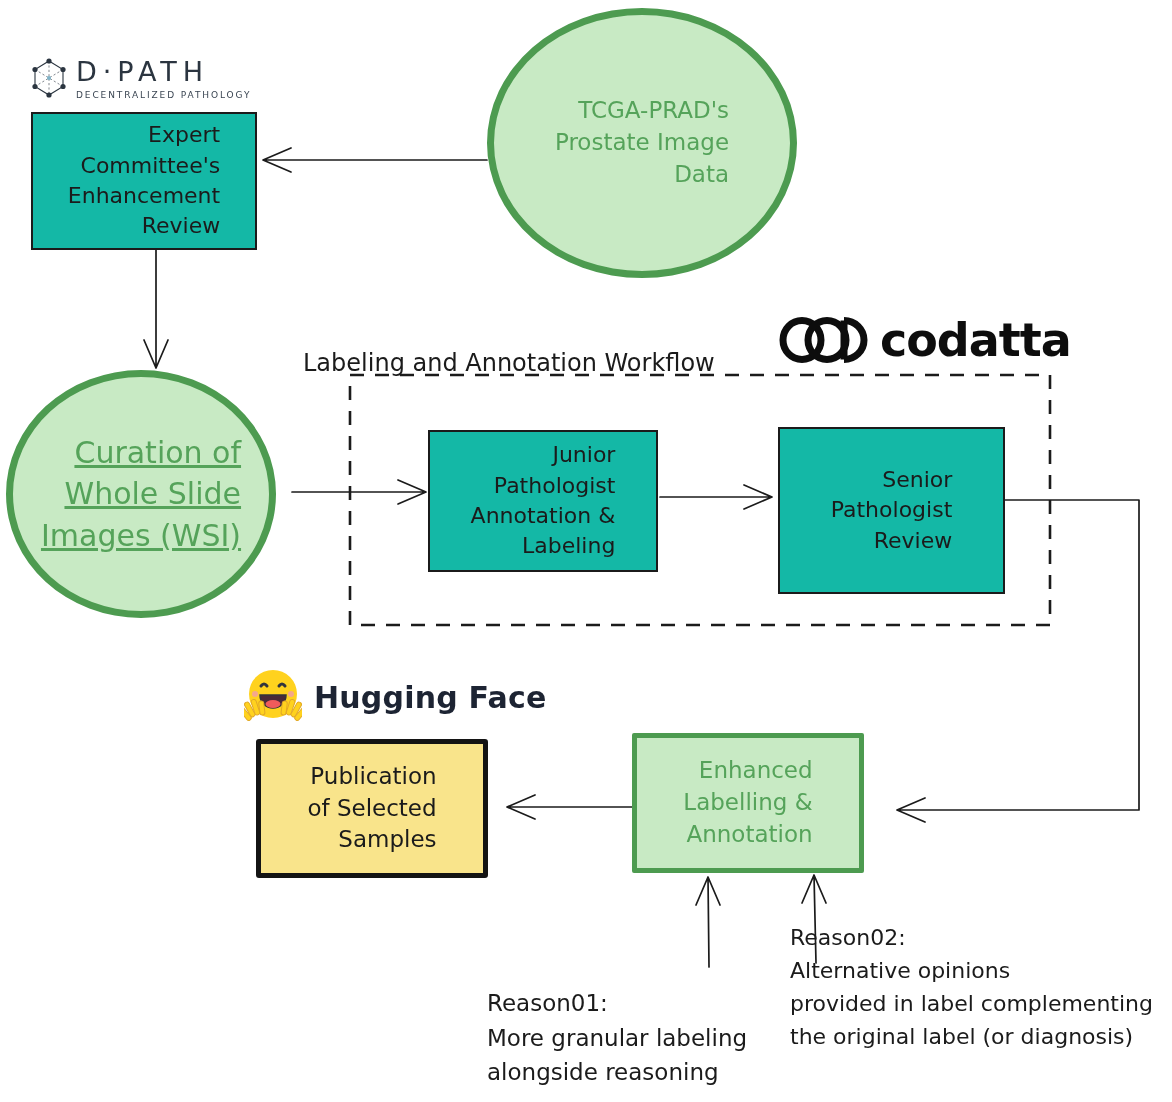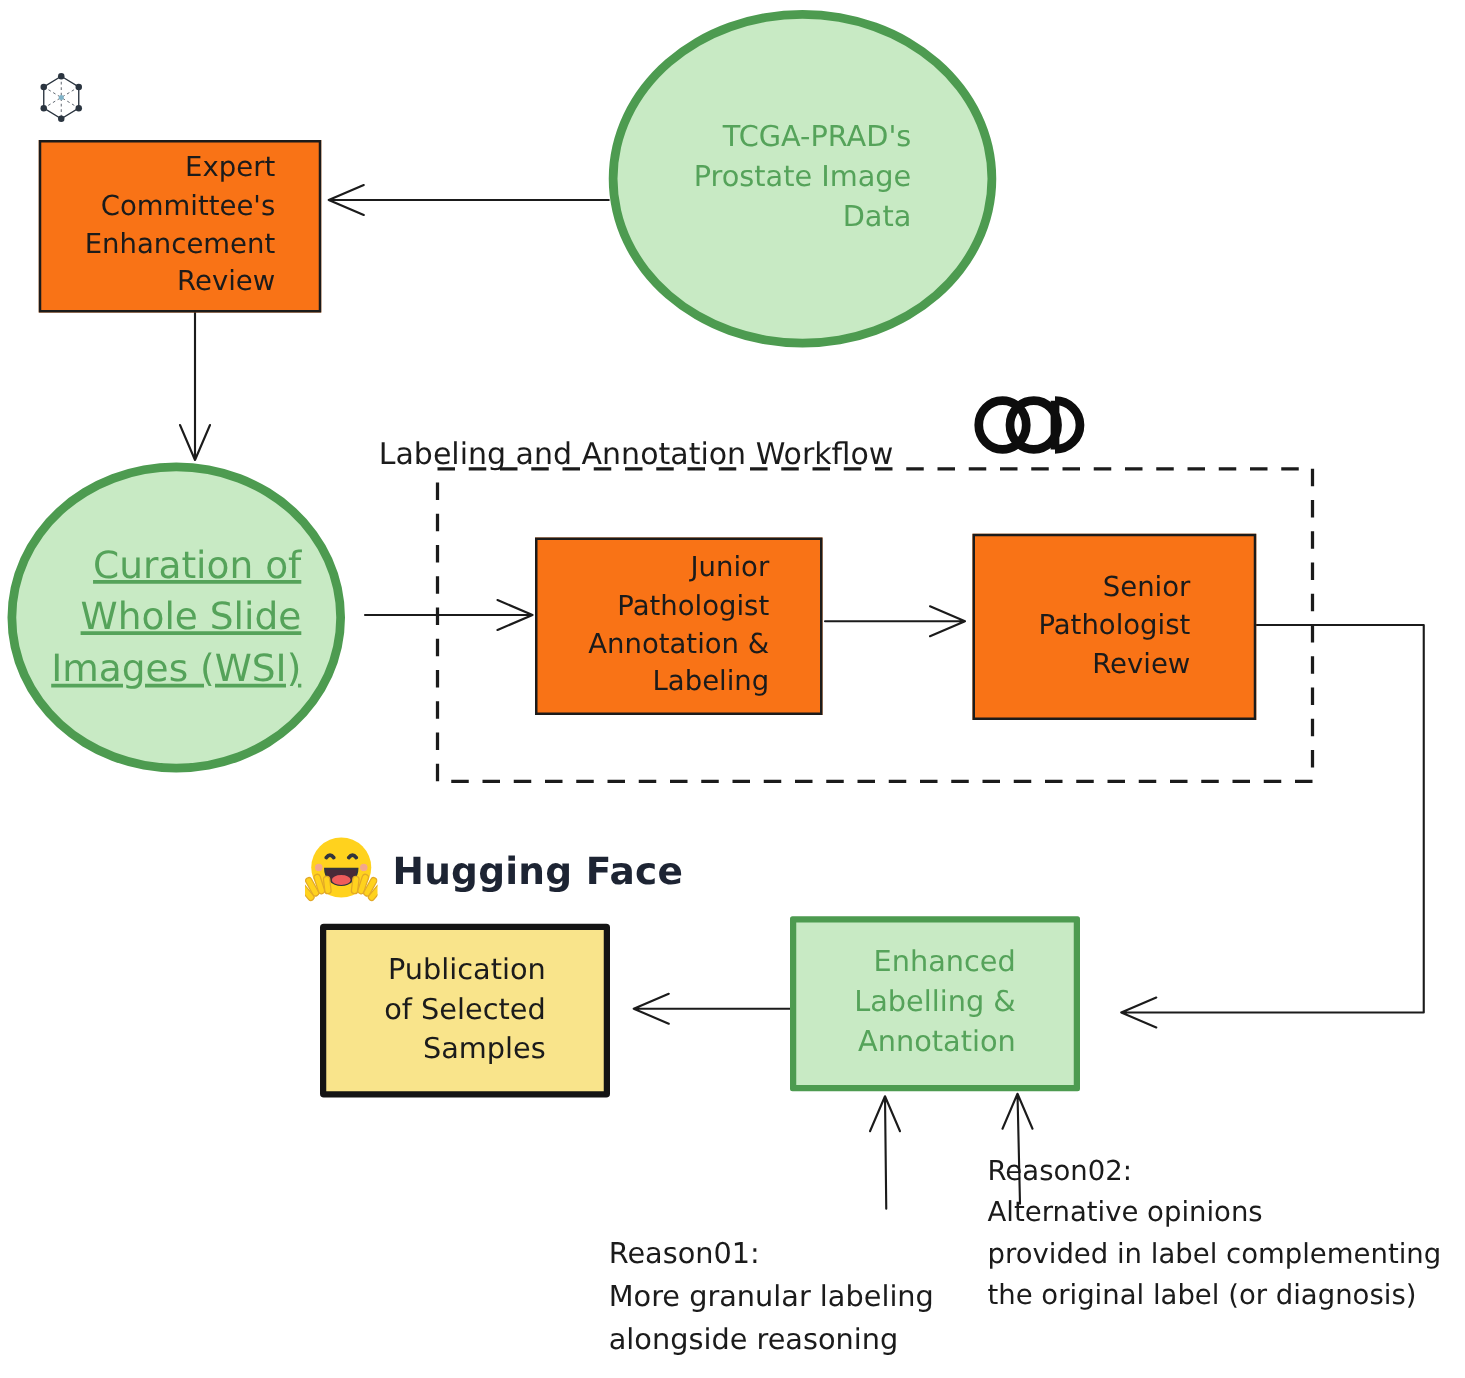--- a/index.html
+++ b/index.html
@@ -10,21 +10,21 @@
     --ink:#1b1b1b; --green-stroke:#4d9b50; --green-fill:#c8eac4;
     --green-text:#55a35a; --yellow-fill:#f9e48b; --dark-navy:#1d2433;
   }
   svg { display:block; }
 
   
   .node {
     position:absolute; display:flex; align-items:center; justify-content:center;
     text-align:right; white-space:pre-line; line-height:1.38; font-size:22px;
   }
-  .rect-node { background:#f97316; border:2px solid var(--ink); color:var(--ink); }
+  .rect-node { background:#14b8a6; border:2px solid var(--ink); color:var(--ink); }
   .ellipse-node {
     border-radius:50%; background:var(--green-fill);
     border:7px solid var(--green-stroke); color:var(--green-text);
   }
   .green-box {
     background:var(--green-fill); border:5px solid var(--green-stroke);
     color:var(--green-text); border-radius:2px;
   }
   .yellow-box {
     background:var(--yellow-fill); border:5px solid #141414;
@@ -84,20 +84,24 @@
     <g fill="#2b3540">
       <circle cx="21" cy="5" r="2.6"></circle>
         <circle cx="35" cy="13.5" r="2.6"></circle>
       <circle cx="35" cy="30.5" r="2.6"></circle>
         <circle cx="21" cy="39" r="2.6"></circle>
       <circle cx="7" cy="30.5" r="2.6"></circle>
         <circle cx="7" cy="13.5" r="2.6"></circle>
     </g>
     <circle cx="21" cy="22" r="2" fill="#7fb3c8"></circle>
   </svg>
+  <div class="dpath-text-wrap">
+    <div class="dpath-title">D·PATH</div>
+    <div class="dpath-sub">DECENTRALIZED PATHOLOGY</div>
+  </div>
 </div>
 
 <div class="node ellipse-node" style="left:487px; top:8px; width:310px; height:270px; font-size:23px;">TCGA-PRAD's
 Prostate Image
 Data</div>
 
 <div class="node rect-node" style="left:31px; top:112px; width:226px; height:138px;">Expert
 Committee's
 Enhancement
 Review</div>
@@ -105,32 +109,33 @@
 <div class="workflow-label">Labeling and Annotation Workflow</div>
 
 <div class="codatta">
   <svg width="92" height="52" viewBox="0 0 92 52">
     <g stroke="#0d0d0d" stroke-width="7" fill="none">
       <ellipse cx="24" cy="26" rx="19" ry="19.5"></ellipse>
       <ellipse cx="49" cy="26" rx="19" ry="19.5"></ellipse>
       <path d="M66 6.5 L66 45.5 M66 6.5 A20 19.5 0 0 1 66 45.5"></path>
     </g>
   </svg>
+  <div class="codatta-text">codatta</div>
 </div>
 
 <div class="node ellipse-node" style="left:6px; top:370px; width:270px; height:248px; font-size:30px;text-decoration:underline;">Curation of
 Whole Slide
 Images (WSI)</div>
 
 <div class="node rect-node" style="left:428px; top:430px; width:230px; height:142px;">Junior
 Pathologist
 Annotation &amp;
 Labeling</div>
 
-<div class="node rect-node" style="left:778px; top:427px; width:227px; height:149px;">Senior
+<div class="node rect-node" style="left:778px; top:427px; width:227px; height:167px;">Senior
 Pathologist
 Review</div>
 
 <div class="hf">
   <svg width="58" height="58" viewBox="0 0 58 58">
     <circle cx="29" cy="26" r="24" fill="#FFD21E"></circle>
     <path d="M17 18 q3 -4 6 0" stroke="#32343D" stroke-width="3" fill="none" stroke-linecap="round"></path>
     <path d="M35 18 q3 -4 6 0" stroke="#32343D" stroke-width="3" fill="none" stroke-linecap="round"></path>
     <circle cx="11" cy="26" r="3" fill="#f2a0a0" opacity="0.85"></circle>
     <circle cx="47" cy="26" r="3" fill="#f2a0a0" opacity="0.85"></circle>

